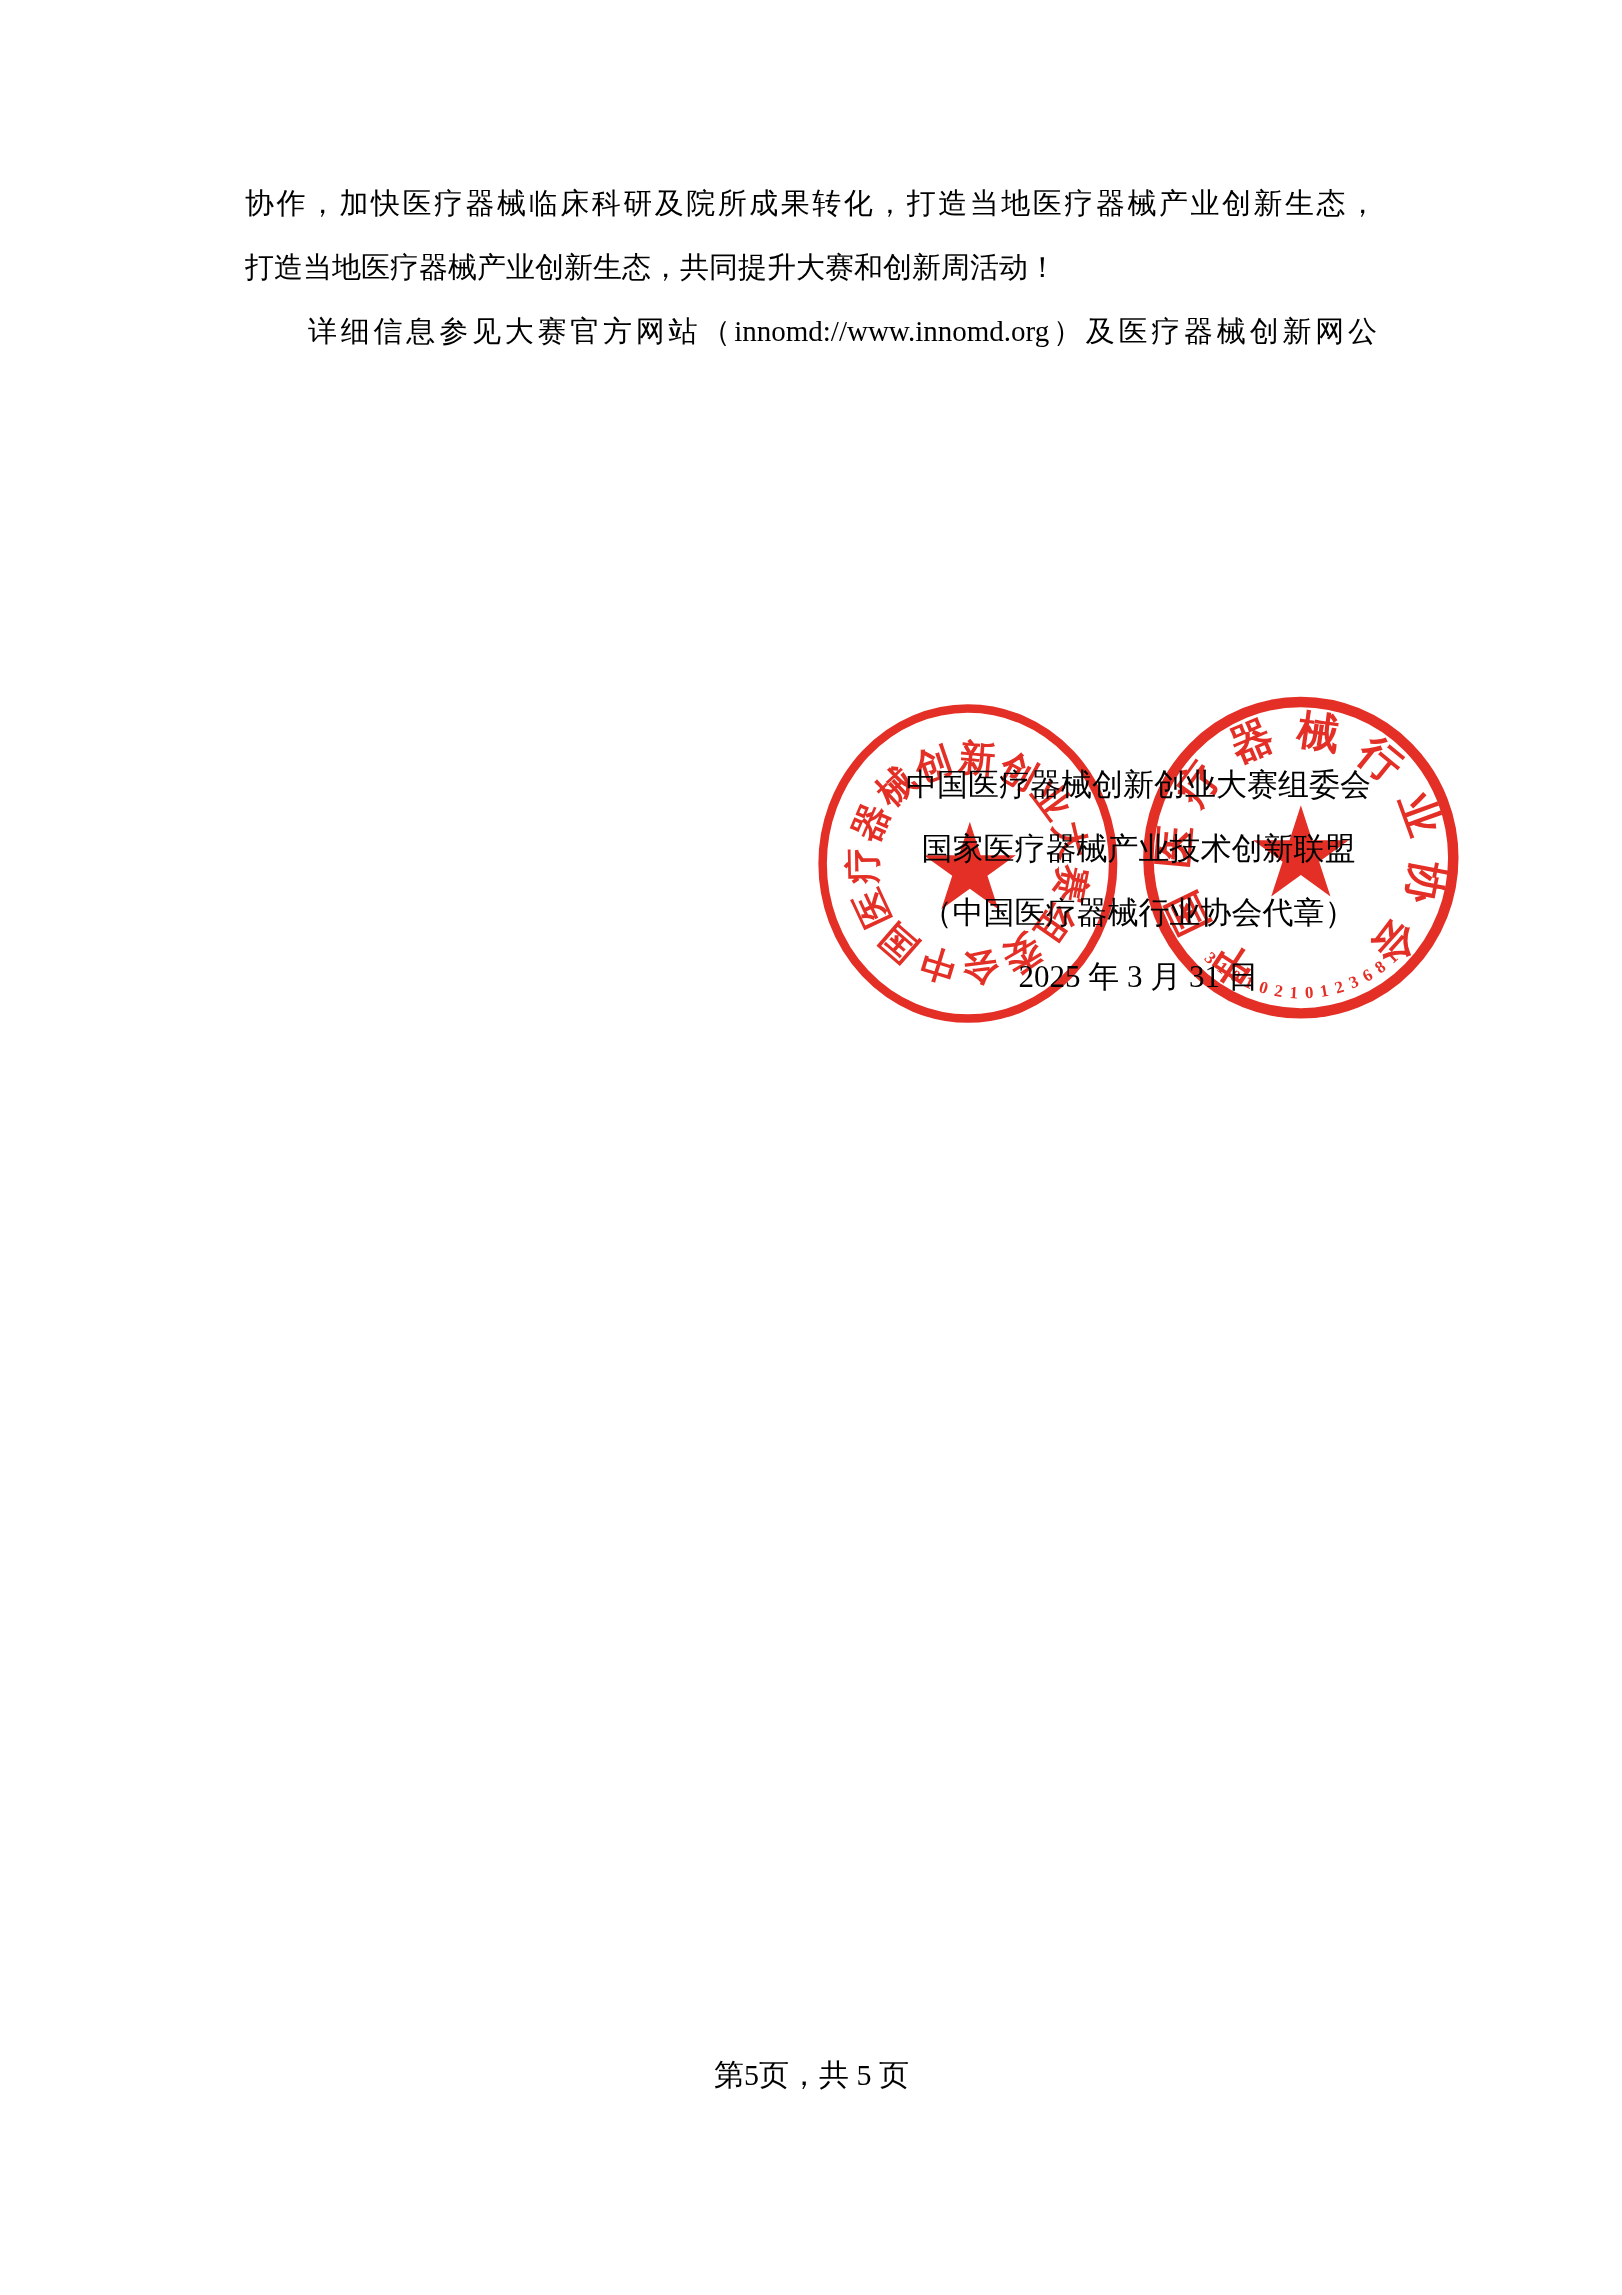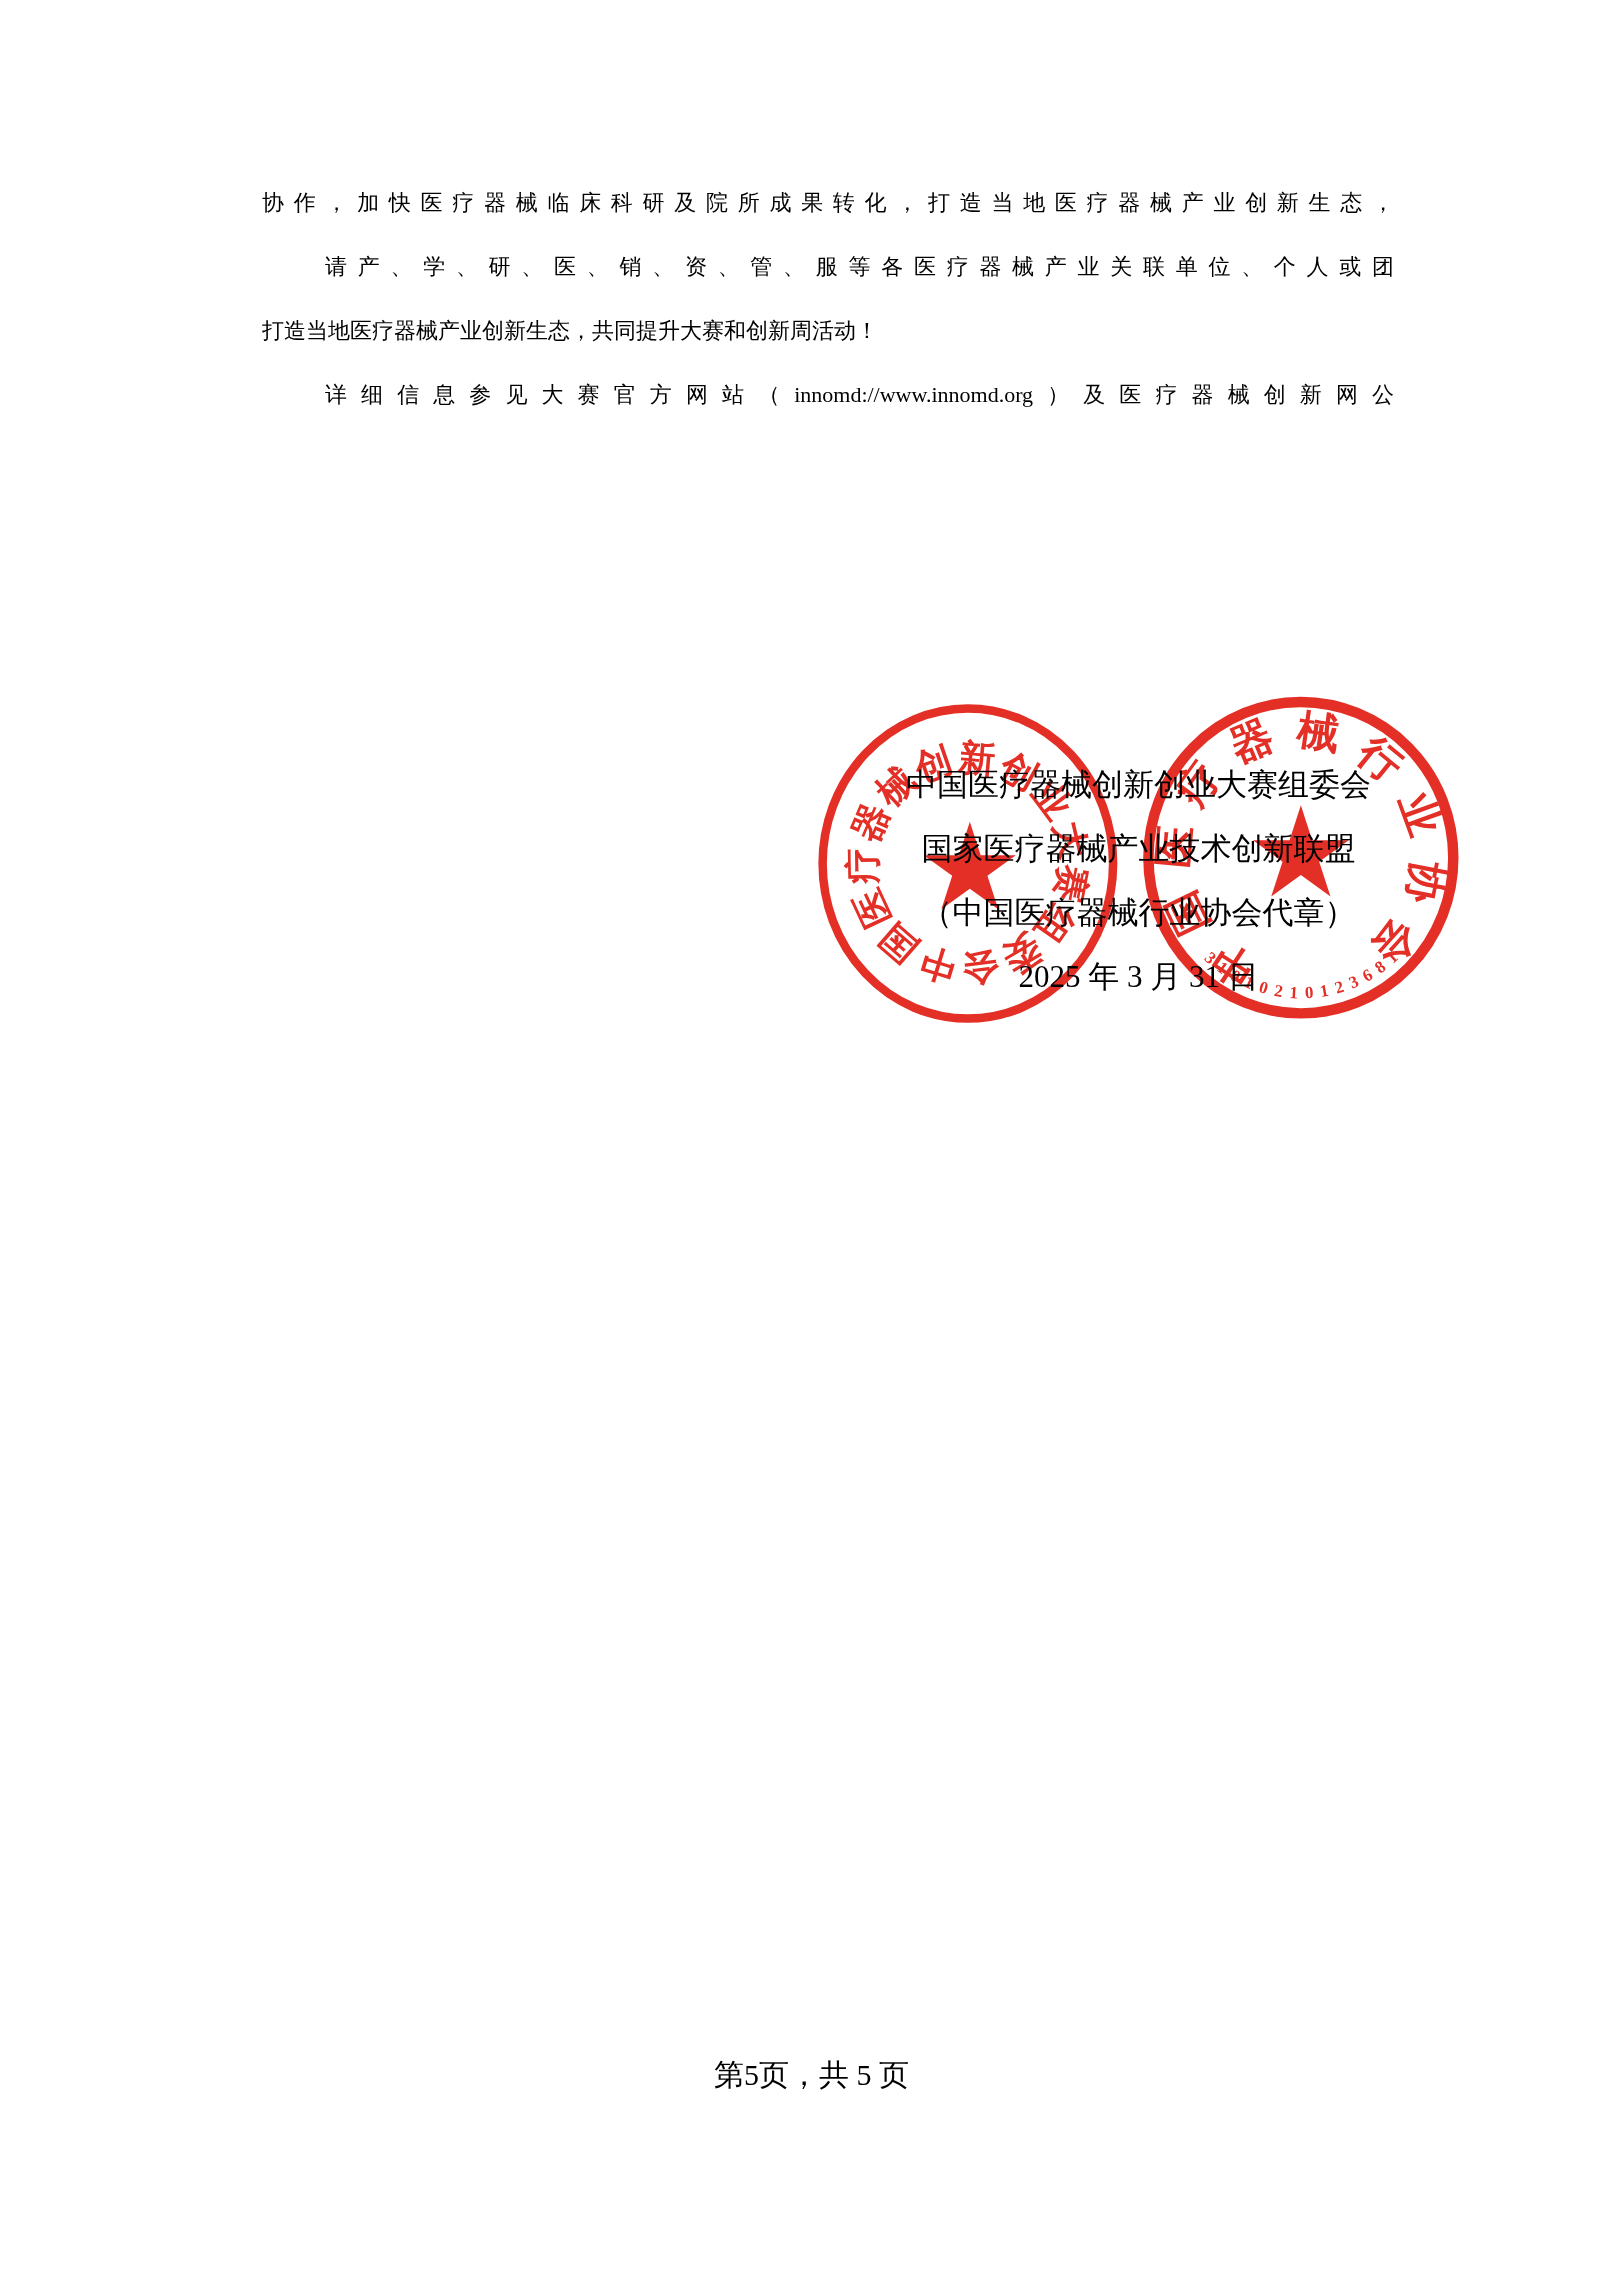--- a/index.html
+++ b/index.html
@@ -12,24 +12,24 @@
     width: 1623px;
     height: 2295px;
     background: #ffffff;
     overflow: hidden;
     font-family: "Liberation Serif", "DejaVu Serif", serif;
     color: #000000;
   }
   
   .body-text {
     position: absolute;
-    left: 262px;
+    left: 245px;
     top: 171px;
     width: 1132px;
-    font-size: 22px;
+    font-size: 29px;
     line-height: 64px;
     letter-spacing: 0;
     text-align: justify;
   }
   .body-text .line {
     width: 100%;
     white-space: nowrap;
   }
   .body-text .full {
     text-align: justify;
@@ -74,21 +74,20 @@
     font-weight: bold;
   }
 </style>
 </head>
 <body>
 
 <div class="page">
 
   <div class="body-text">
     <div class="line full">协作，加快医疗器械临床科研及院所成果转化，打造当地医疗器械产业创新生态，</div>
-    <div class="line full indent">请产、学、研、医、销、资、管、服等各医疗器械产业关联单位、个人或团</div>
     <div class="line">打造当地医疗器械产业创新生态，共同提升大赛和创新周活动！</div>
     <div class="line full indent">详细信息参见大赛官方网站（innomd://www.innomd.org）及医疗器械创新网公</div>
   </div>
 
   <div class="signature">
     <div>中国医疗器械创新创业大赛组委会</div>
     <div>国家医疗器械产业技术创新联盟</div>
     <div>（中国医疗器械行业协会代章）</div>
     <div>2025 年 3 月 31 日</div>
   </div>

